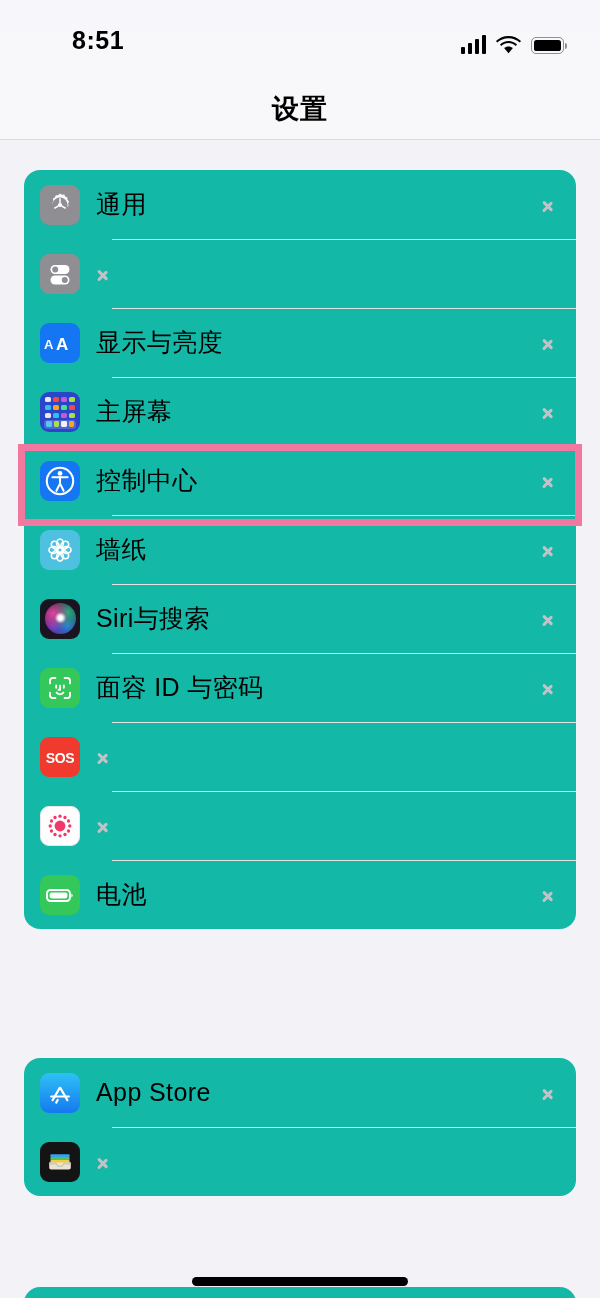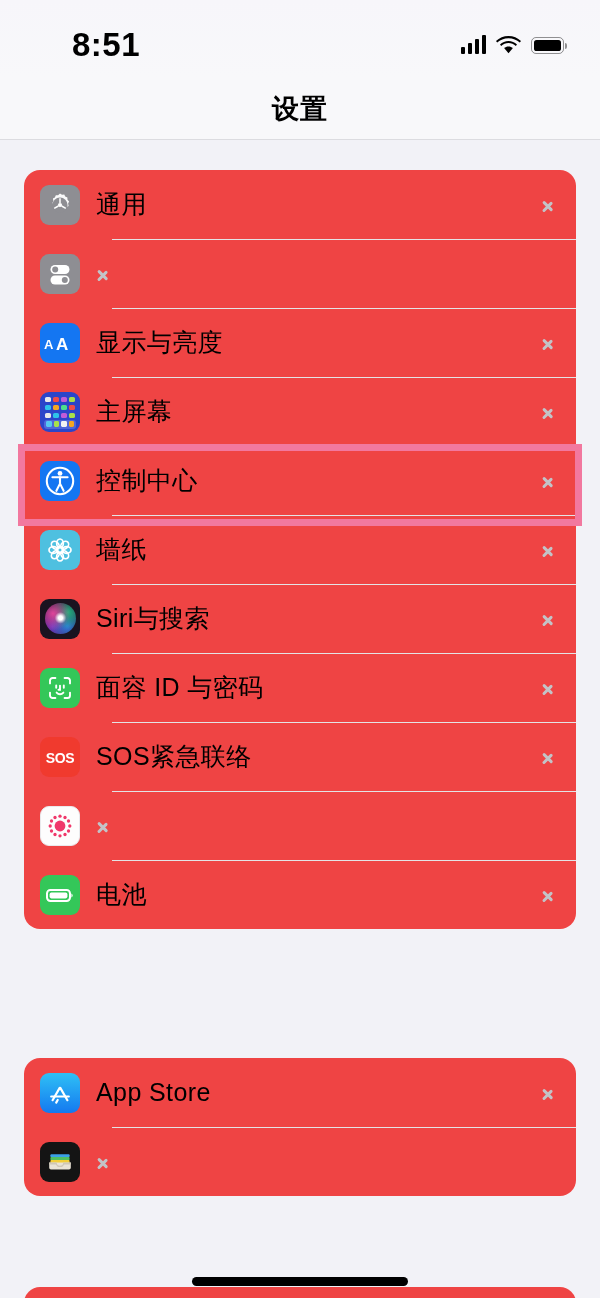--- a/index.html
+++ b/index.html
@@ -12,21 +12,21 @@
     -webkit-font-smoothing:antialiased;
   }
 
   
   .statusbar{
     position:absolute; top:0; left:0; width:600px; height:78px;
     background:linear-gradient(180deg,#f7f6fa 0%,#f8f8fa 100%);
   }
   .status-time{
     position:absolute; left:72px; top:26px;
-    font-size:33px; font-weight:bold; color:#000; letter-spacing:0.5px;
+    font-size:25px; font-weight:bold; color:#000; letter-spacing:0.5px;
   }
   .status-right{
     position:absolute; right:36px; top:28px;
     display:flex; align-items:flex-end; gap:10px; height:26px;
   }
   .sig{ display:flex; align-items:flex-end; gap:2.5px; height:20px; }
   .sig i{ display:block; width:4.5px; background:#000; border-radius:1px; }
   .sig i:nth-child(1){ height:7px; }
   .sig i:nth-child(2){ height:11px; }
   .sig i:nth-child(3){ height:15px; }
@@ -59,21 +59,21 @@
     position:absolute; left:24px; width:552px;
     background:#fff; border-radius:16px; overflow:hidden;
   }
   #group-0{ top:29px; }
   #group-1{ top:917px; }
   #group-2{ top:1146px; }
 
   .row{
     position:relative; height:69px;
     display:flex; align-items:center; padding-left:16px; padding-right:20px;
-    background:#ef4444;
+    background:#14b8a6;
   }
   .row + .row:before{
     content:""; position:absolute; left:88px; right:0; top:0; height:1px;
     background:#e4e4e6;
   }
   .row .label{
     flex:1; font-size:25px; color:#000; letter-spacing:0.4px;
     white-space:nowrap; overflow:hidden;
   }
   .chev{
@@ -299,21 +299,20 @@
       <div class="label">面容 ID 与密码</div>
       <div class="chev"></div>
     </div>
 
     <div class="row">
       <div class="ic" style="background:#f03a2e">
         <svg width="38" height="20" viewBox="0 0 38 20">
           <text x="19" y="15.5" text-anchor="middle" font-family="Liberation Sans, sans-serif" font-size="14" font-weight="bold" fill="#fff" letter-spacing="-0.4">SOS</text>
         </svg>
       </div>
-      <div class="label">SOS紧急联络</div>
       <div class="chev"></div>
     </div>
 
     <div class="row">
       <div class="ic expo">
         <svg width="34" height="34" viewBox="0 0 34 34">
           <circle cx="17" cy="17" r="5.4" fill="#f0386b"></circle>
           <g fill="#f0386b">
             <circle cx="17" cy="7.2" r="1.65"></circle>
               <circle cx="22" cy="8.5" r="1.65"></circle>

